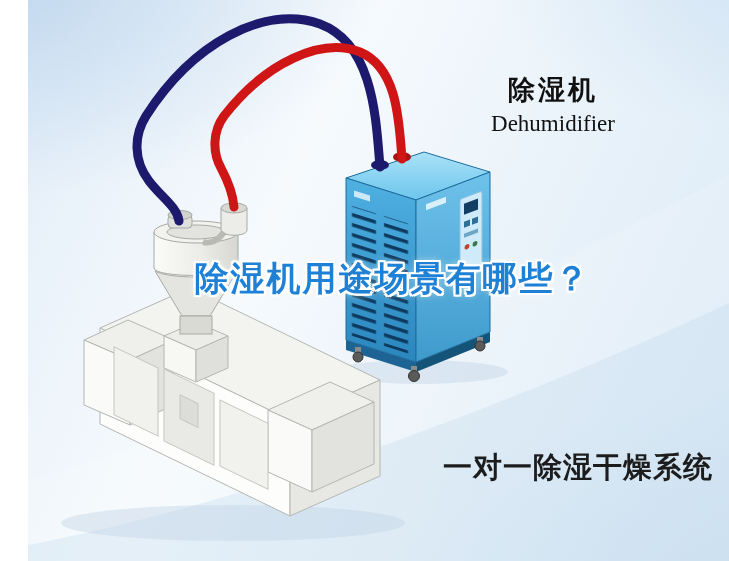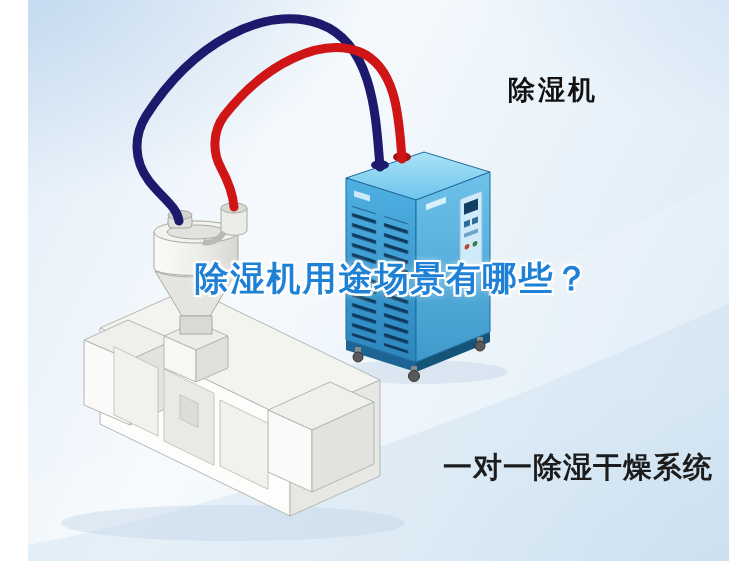--- a/index.html
+++ b/index.html
@@ -160,20 +160,21 @@
     </g>
 
     <g fill="none" stroke-linecap="round">
       <path d="M352,167 C348,120 346,44 292,24 C236,4 164,44 118,116 C106,135 105,160 121,181 C135,199 149,207 151,221" style="stroke:var(--pipe-navy,#1d1a6e)" stroke-width="9"></path>
       <path d="M374,159 C371,122 370,68 332,52 C294,37 238,62 196,116 C185,131 184,152 193,168 C201,183 205,194 206,207" style="stroke:var(--pipe-red,#cf1515)" stroke-width="9"></path>
     </g>
   </svg>
 
   <div class="label lbl-dehum">
     <div class="cn">除湿机</div>
+    <div class="en">Dehumidifier</div>
   </div>
 
 
   <div class="headline">除湿机用途场景有哪些？</div>
 
   <div class="label lbl-system">
     <div class="cn">一对一除湿干燥系统</div>
   </div>
 
 </div>

